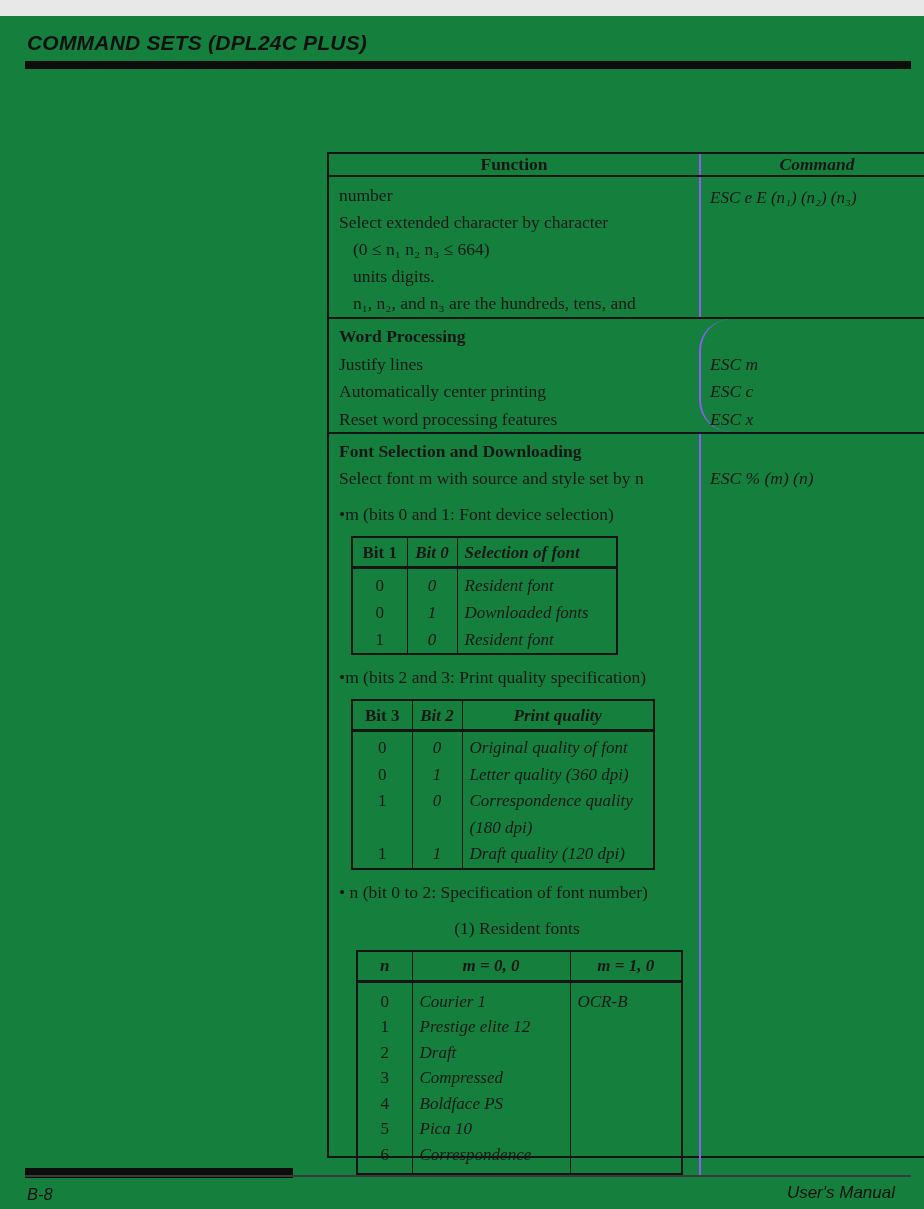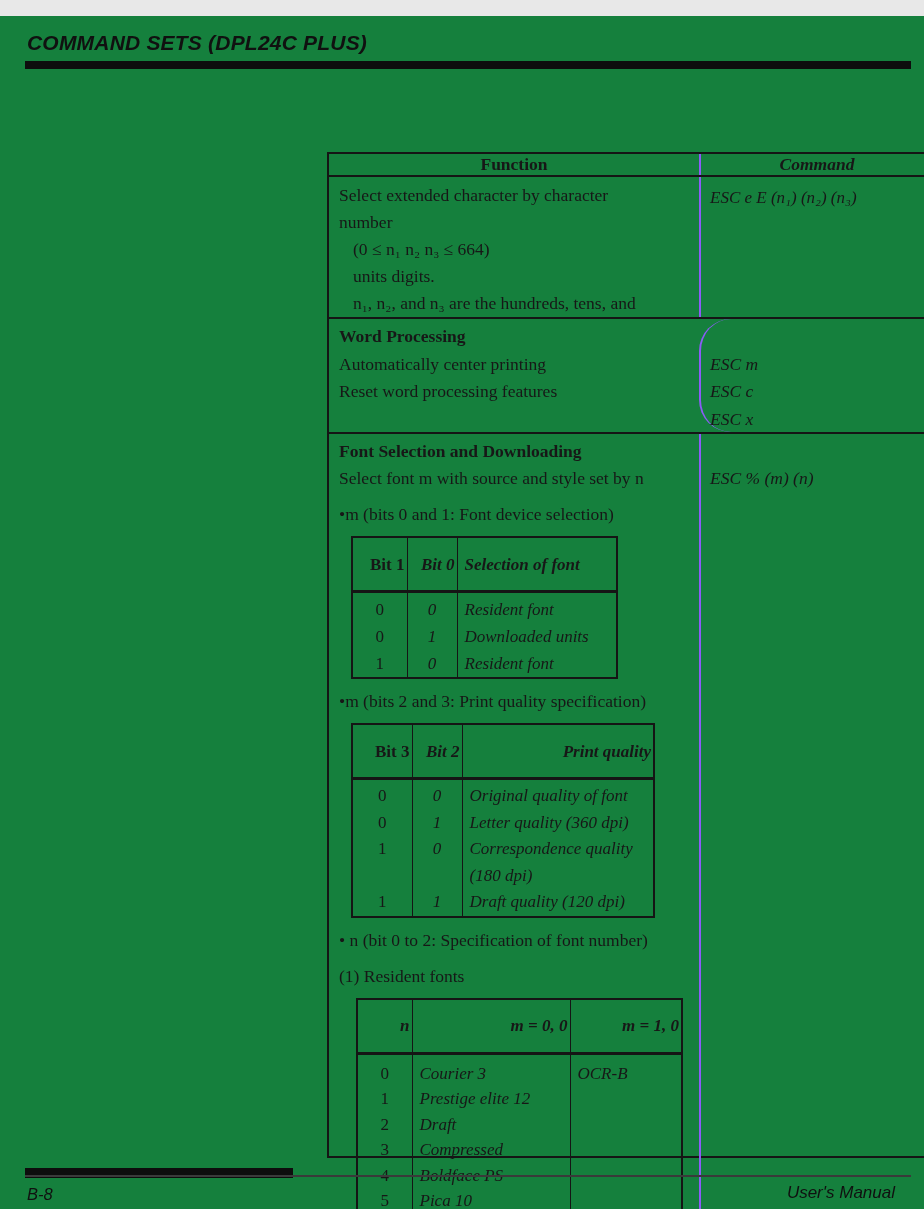--- a/index.html
+++ b/index.html
@@ -53,41 +53,41 @@
 
   .bullet-line { margin-top:9px; }
 
   
   table.nested {
     border-collapse:collapse; border:2.5px solid #151515;
     font-size:17px; table-layout:fixed;
   }
   .nested th {
     border-bottom:3px solid #151515; font-weight:bold;
-    height:28px; padding:12px 2px; text-align:right;
+    height:28px; padding:0 2px; text-align:center;
   }
   .nested td { padding:0 2px; text-align:center; vertical-align:top; }
   .nested th.vline, .nested td.vline { border-left:1.8px solid #151515;font-style:italic; }
   .nested th.txt, .nested td.txt { text-align:left; padding:0 4px 0 7px; }
   .it { font-style:italic; }
 
   .t-device { margin:8px 0 5px 12px; width:265px; }
   .t-device td { line-height:27px; }
   .t-device tbody tr:first-child td { padding-top:3px; }
 
   .t-quality { margin:8px 0 5px 12px; width:302px; }
   .t-quality td { line-height:26.5px; }
   .t-quality tbody tr:first-child td { padding-top:3px; }
 
   .t-resident { margin:8px 0 0 17px; width:325px; }
   .t-resident td { line-height:25.5px; }
   .t-resident tbody tr:first-child td { padding-top:6px; }
   .t-resident tbody tr:last-child td { padding-bottom:6px; }
 
-  .label-line { margin-top:9px; }
+  .label-line { margin-top:9px;text-align:center; }
 
   
   .footer-bar  { position:absolute; left:25px; top:1152px; width:268px; height:10px; background:#0d0d0d; }
   .footer-line { position:absolute; left:25px; top:1159px; width:886px; height:2px; background:#3a3a3a; }
   .footer-page {
     position:absolute; left:27px; top:1169px;
     font-family:"Liberation Sans","DejaVu Sans",sans-serif;
     font-style:italic; font-size:16.5px; color:#101010;
   }
   .footer-manual {
@@ -106,32 +106,33 @@
 
   <div class="cmd-table">
 
     <div class="row thead-row">
       <div class="fcell">Function</div>
       <div class="ccell">Command</div>
     </div>
 
     <div class="row row-extended">
       <div class="fcell">
+        <div>number</div>
         <div>Select extended character by character</div>
-        <div>number</div>
         <div class="indent">(0 ≤ n₁ n₂ n₃ ≤ 664)</div>
         <div class="indent">units digits.</div>
         <div class="indent nowrap">n₁, n₂, and n₃ are the hundreds, tens, and</div>
       </div>
       <div class="ccell">ESC e E (n₁) (n₂) (n₃)</div>
     </div>
 
     <div class="row row-wp">
       <div class="fcell">
         <div class="bold">Word Processing</div>
+        <div>Justify lines</div>
         <div>Automatically center printing</div>
         <div>Reset word processing features</div>
       </div>
       <div class="ccell">
         <div>&nbsp;</div>
         <div>ESC m</div>
         <div>ESC c</div>
         <div>ESC x</div>
       </div>
     </div>
@@ -158,21 +159,21 @@
           </thead>
           <tbody>
             <tr>
               <td>0</td>
               <td class="vline">0</td>
               <td class="vline txt nowrap">Resident font</td>
             </tr>
             <tr>
               <td>0</td>
               <td class="vline">1</td>
-              <td class="vline txt nowrap">Downloaded units</td>
+              <td class="vline txt nowrap">Downloaded fonts</td>
             </tr>
             <tr>
               <td>1</td>
               <td class="vline">0</td>
               <td class="vline txt nowrap">Resident font</td>
             </tr>
           </tbody>
         </table>
 
         <div class="bullet-line">•m (bits 2 and 3: Print quality specification)</div>
@@ -226,21 +227,21 @@
           <thead>
             <tr>
               <th class="it">n</th>
               <th class="vline it">m = 0, 0</th>
               <th class="vline">m = 1, 0</th>
             </tr>
           </thead>
           <tbody>
             <tr>
               <td>0</td>
-              <td class="vline txt nowrap">Courier 3</td>
+              <td class="vline txt nowrap">Courier 1</td>
               <td class="vline txt nowrap">OCR-B</td>
             </tr>
             <tr>
               <td>1</td>
               <td class="vline txt nowrap">Prestige elite 12</td>
               <td class="vline"></td>
             </tr>
             <tr>
               <td>2</td>
               <td class="vline txt nowrap">Draft</td>

